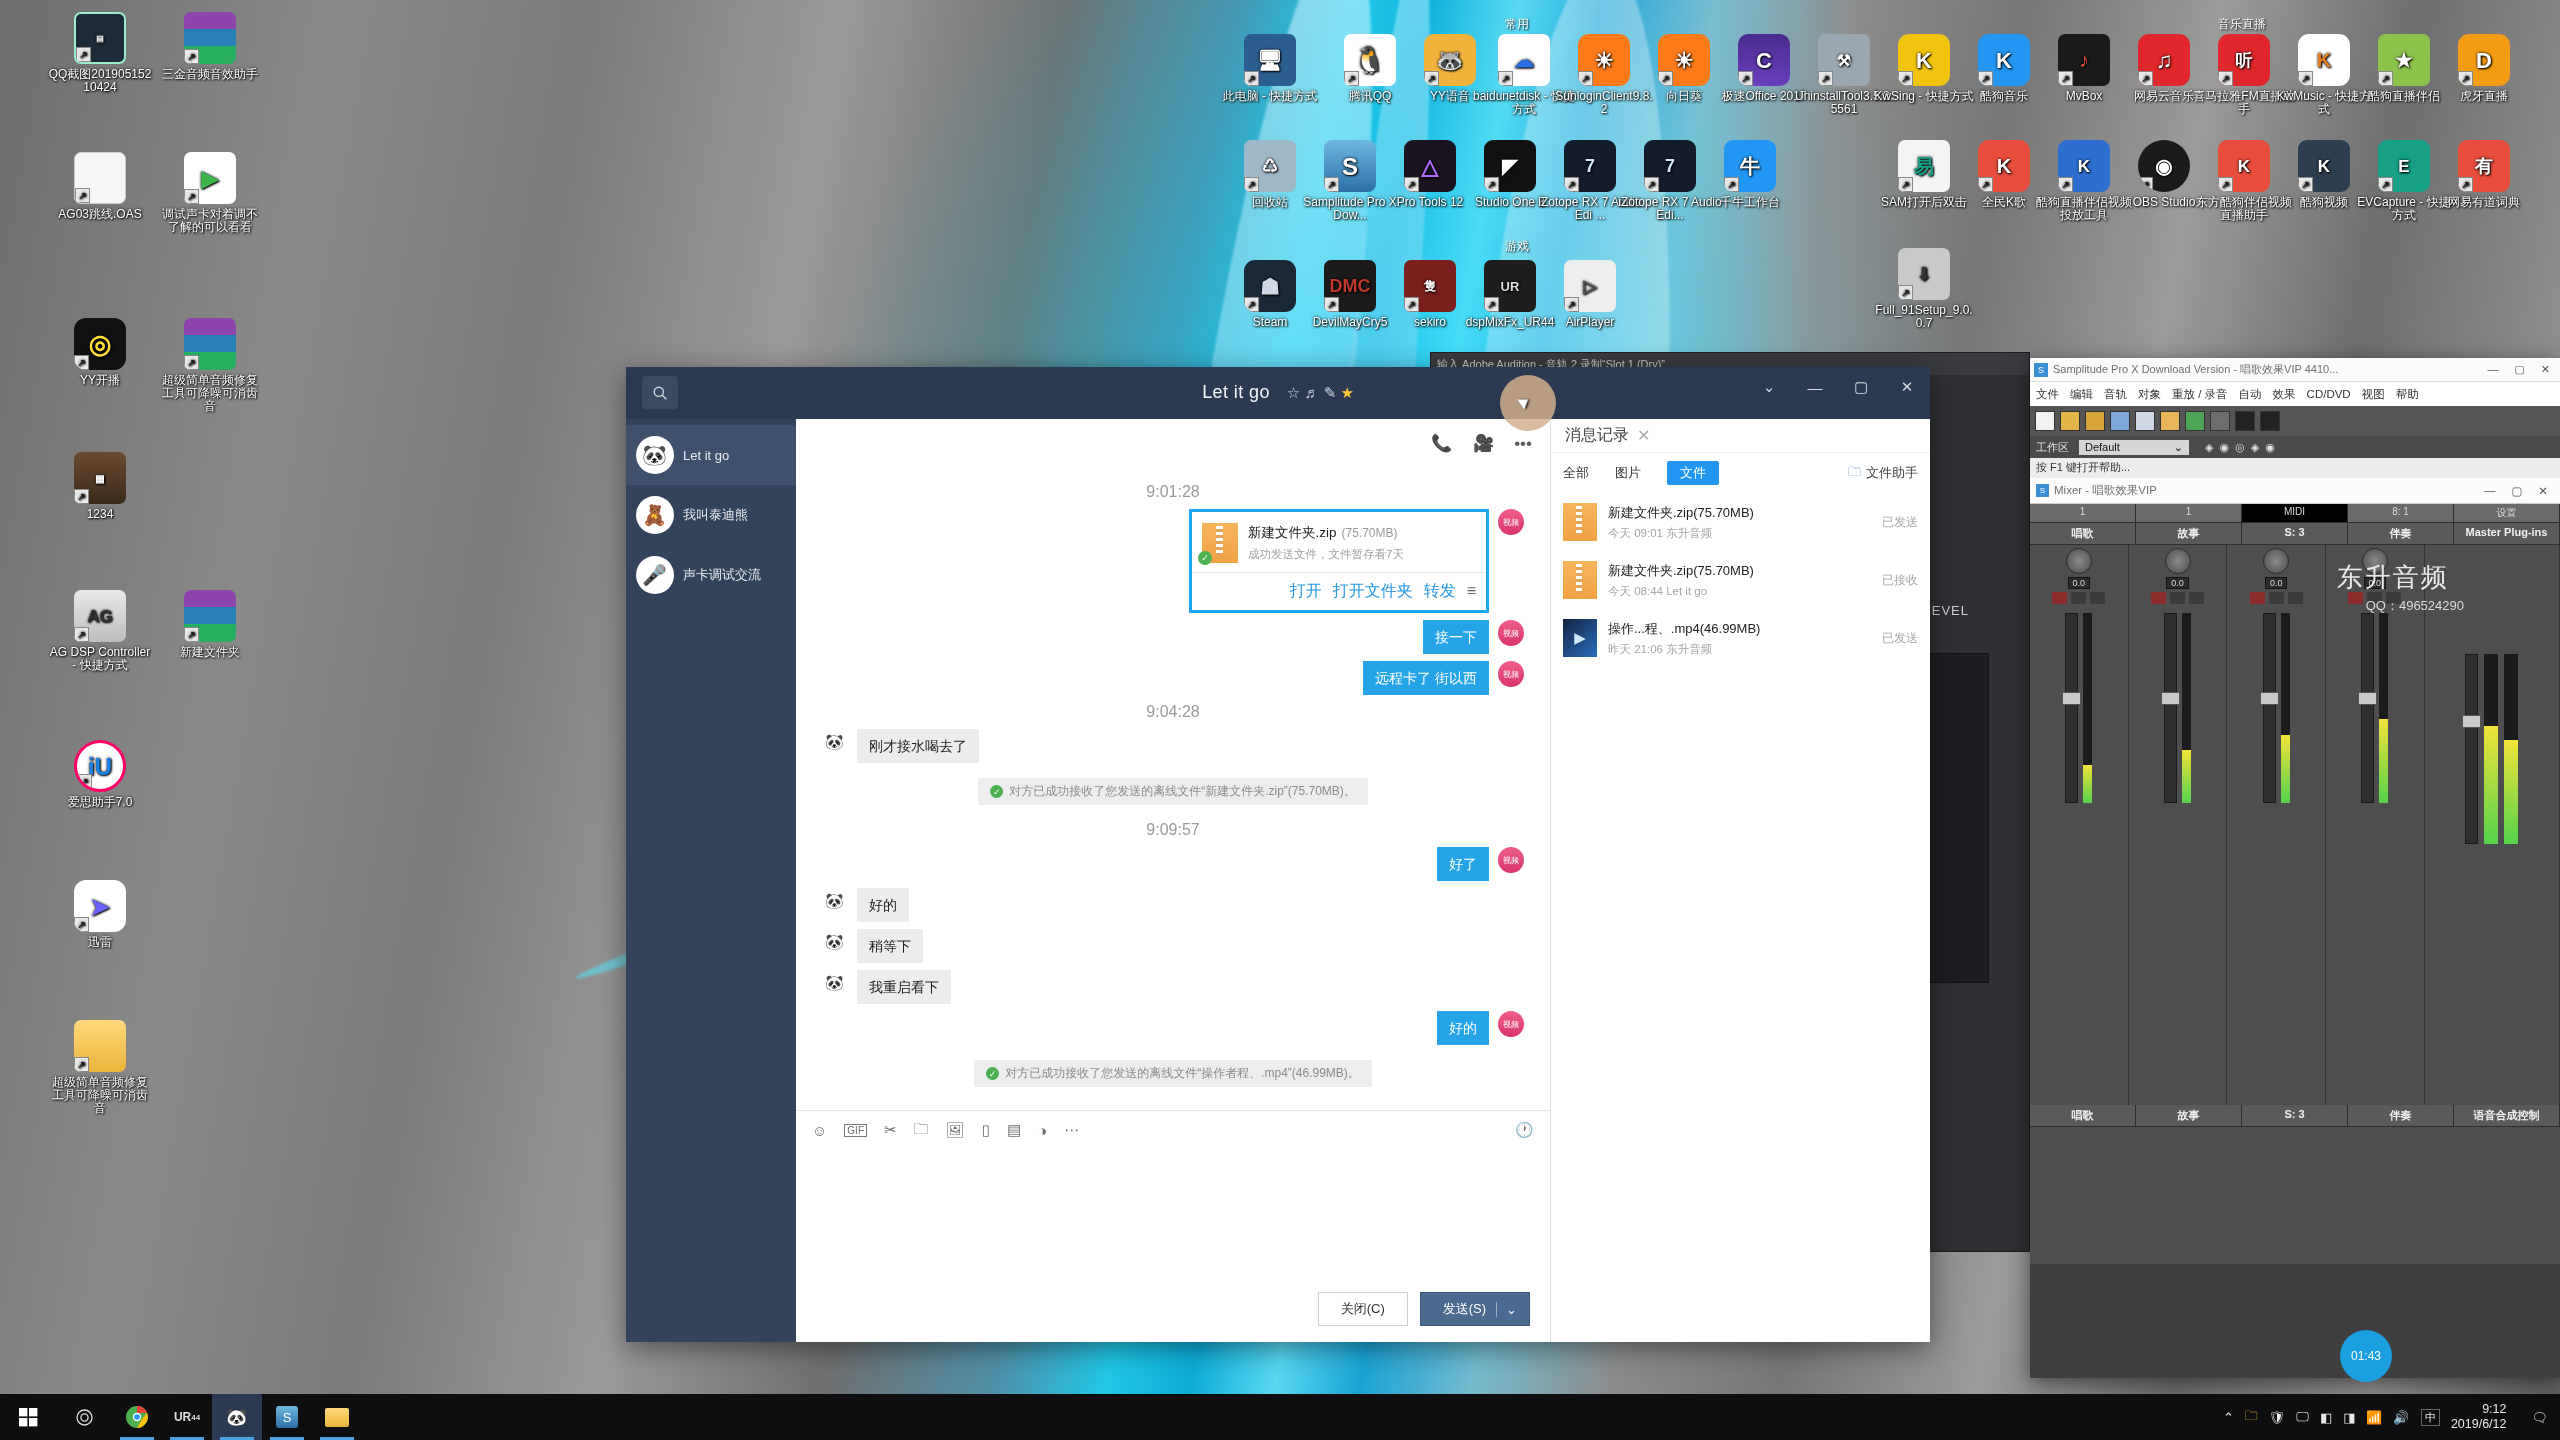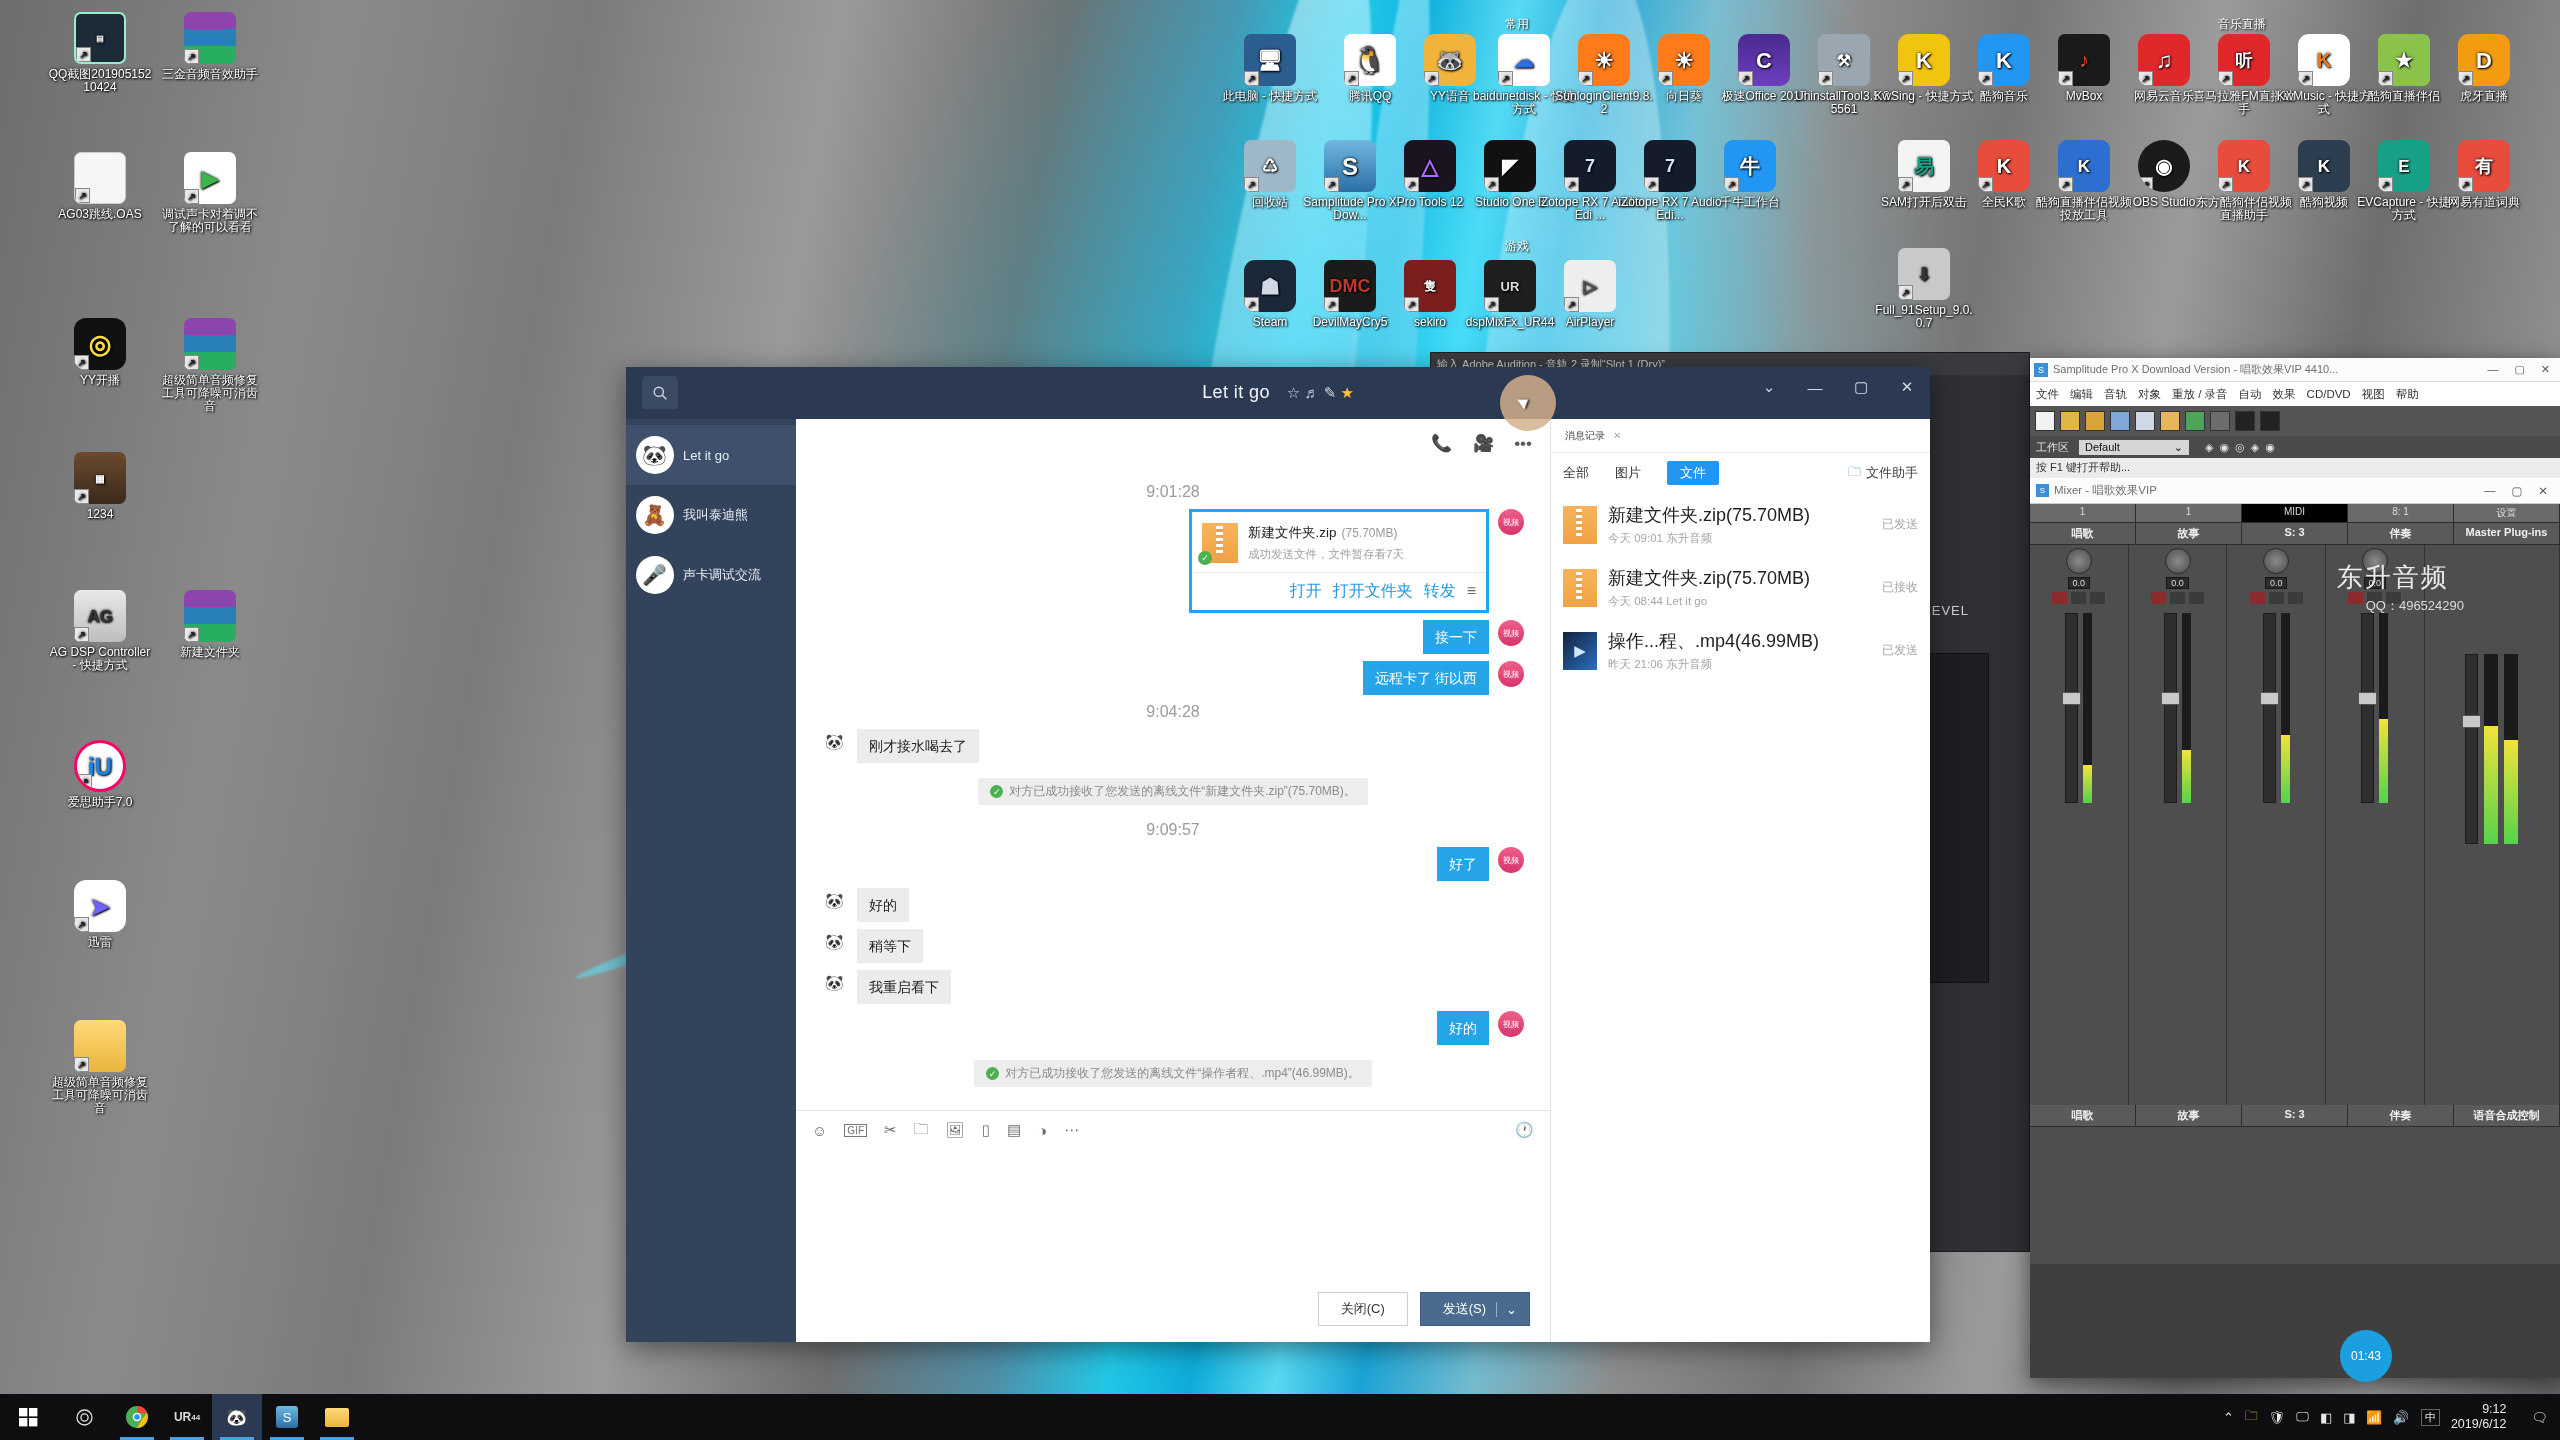--- a/index.html
+++ b/index.html
@@ -95,34 +95,34 @@
   #inp-tools .right { margin-left:auto; }
   #inp-area { height:120px; }
   #inp-btns { position:absolute; right:20px; bottom:16px; display:flex; gap:12px; align-items:center; }
   .btn { font-size:13px; padding:7px 22px; border:1px solid #cfcfcf; background:#fff; color:#333; }
   .btn.primary { background:#4a6a8f; border-color:#3d5a7a; color:#fff; padding-right:12px;
      display:flex; align-items:center; gap:10px; }
   .btn.primary .div { border-left:1px solid rgba(255,255,255,.45); padding-left:9px; }
 
   
   #qq-rec { width:380px; border-left:1px solid #e0e0e0; background:#fff; display:flex; flex-direction:column; }
-  #rec-head { height:34px; display:flex; align-items:center; padding:0 14px; font-size:10px; color:#444;
+  #rec-head { height:34px; display:flex; align-items:center; padding:0 14px; font-size:16px; color:#444;
      border-bottom:1px solid #eee; gap:8px;}
   #rec-tabs { height:40px; display:flex; align-items:center; padding:0 12px; gap:26px; font-size:13px; color:#333; }
   .rtab.sel { background:#2196f3; color:#fff; padding:3px 13px; border-radius:2px; }
   #rec-tabs .assist { margin-left:auto; display:flex; align-items:center; gap:5px; color:#444; }
   .recitem { display:flex; align-items:center; gap:11px; padding:10px 12px; }
   .recitem .ic { width:34px; height:38px; flex:none; position:relative; }
   .recitem .ic.zip { background:linear-gradient(#f7b45c,#f0a243); }
   .recitem .ic.zip::after { content:""; position:absolute; left:13px; top:3px; width:6px; height:29px;
      background:repeating-linear-gradient(#fff 0 3px,#e6a45a 3px 6px); }
   .recitem .ic.mp4 { background:linear-gradient(135deg,#13233f,#2b6ebf); display:flex;
      align-items:center; justify-content:center; color:#cfe6ff; font-size:15px; }
   .recitem .meta { flex:1; min-width:0; }
-  .recitem .t1 { font-size:18px; color:#222; white-space:nowrap; overflow:hidden; }
+  .recitem .t1 { font-size:13px; color:#222; white-space:nowrap; overflow:hidden; }
   .recitem .t2 { font-size:11.5px; color:#a6a6a6; margin-top:4px; }
   .recitem .st { font-size:12px; color:#a6a6a6; flex:none; }
 
   
   #samp { position:absolute; left:2030px; top:358px; width:530px; height:1020px;
      background:#3f3f3f; box-shadow:0 5px 20px rgba(0,0,0,.5); }
   #samp-t { height:24px; background:#fbfbfb; display:flex; align-items:center; padding:0 4px;
      font-size:11px; color:#6f6f6f; border-bottom:1px solid #ddd;}
   #samp-menu { height:24px; background:#fff; display:flex; align-items:center; gap:11px;
      padding:0 6px; font-size:11.5px; color:#333; }

